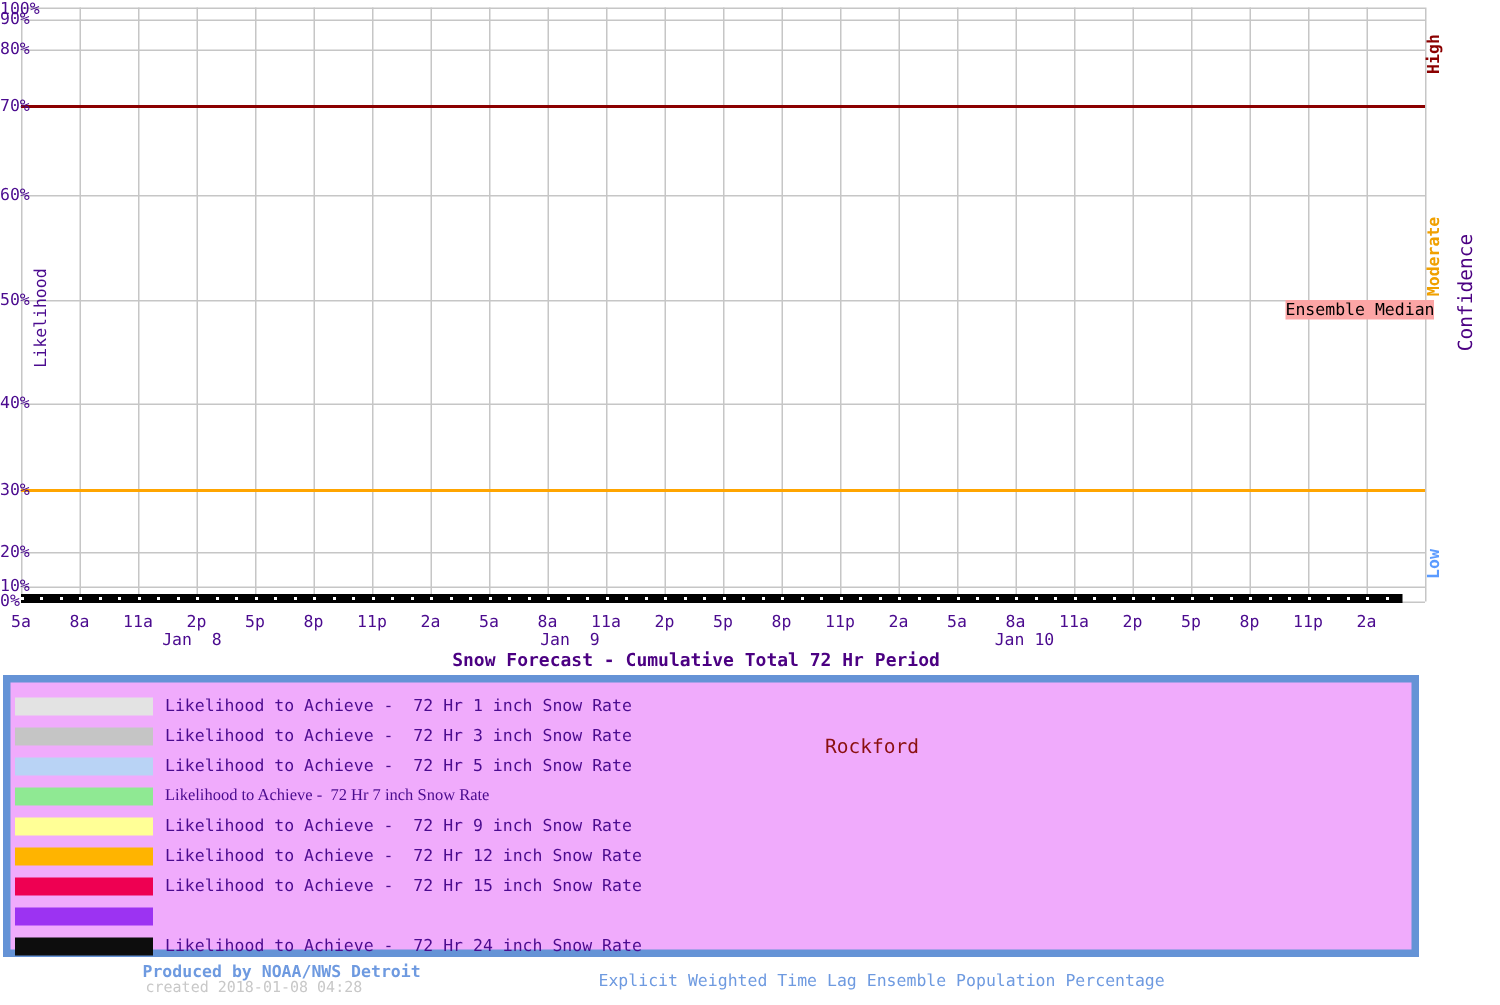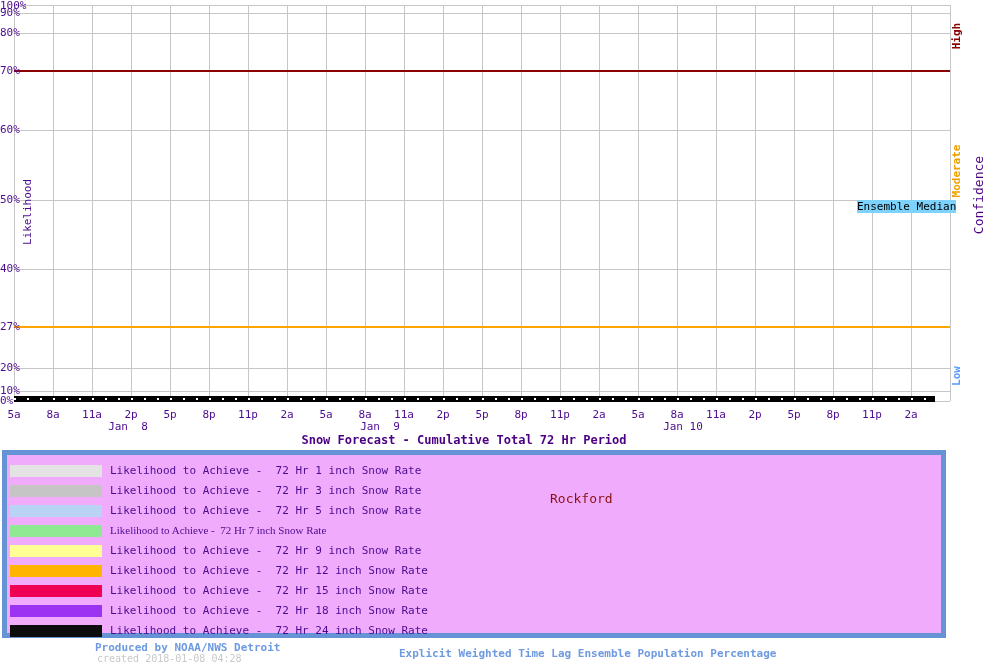--- a/index.html
+++ b/index.html
@@ -12,30 +12,30 @@
   .median{position:absolute;left:14px;top:396px;width:921px;height:6px;background:#000;}
   .median-ticks{position:absolute;left:0;top:2px;width:100%;height:2px;
         background:repeating-linear-gradient(90deg,#fff 0 2px,transparent 2px 13px);}
   .ytick{position:absolute;left:0;font-size:11px;color:#4b0b8f;background:rgba(255,255,255,0);line-height:11px;}
   .xtick{position:absolute;top:409px;font-size:11px;color:#4b0b8f;line-height:12px;transform:translateX(-50%);}
   .daylab{position:absolute;top:421px;font-size:11px;color:#4b0b8f;line-height:12px;transform:translateX(-50%);white-space:pre;}
   .vlabel{position:absolute;transform:translate(-50%,-50%) rotate(-90deg);white-space:nowrap;line-height:1;}
   .y-title{font-size:11px;color:#4b0b8f;}
   .conf-title{font-size:13px;color:#4b0082;}
   .conf-level{font-weight:bold;font-size:11px;}
-  .median-label{position:absolute;left:857px;top:200px;font-size:11px;color:#000;background:#7dd3fc;line-height:13px;white-space:pre;}
+  .median-label{position:absolute;left:857px;top:200px;font-size:11px;color:#000;background:#fca5a5;line-height:13px;white-space:pre;}
   .title{position:absolute;left:0;top:433px;width:928px;text-align:center;font-size:12px;font-weight:bold;color:#4b0082;}
   .legend{position:absolute;left:2px;top:450px;width:934px;height:178px;border:5px solid #6593d6;background:#f0abfc;}
   .legend-row{position:absolute;left:3px;height:20px;width:600px;}
   .legend-swatch{position:absolute;left:0;top:4px;width:92px;height:12px;}
   .legend-label{position:absolute;left:100px;top:3px;font-size:11px;color:#4b0b8f;white-space:pre;line-height:13px;}
   .location{position:absolute;left:543px;top:36px;font-size:13px;color:#8b1010;}
   .footer-produced{position:absolute;left:95px;top:642px;font-size:11px;font-weight:bold;color:#6e9ae0;line-height:11px;}
   .footer-created{position:absolute;left:97px;top:654px;font-size:10px;color:#c8c8c8;line-height:10px;}
-  .footer-method{position:absolute;left:399px;top:648px;font-size:11px;font-weight:bold;color:#6e9ae0;line-height:11px;}
+  .footer-method{position:absolute;left:399px;top:648px;font-size:11px;font-weight:normal;color:#6e9ae0;line-height:11px;}
 </style>
 </head>
 <body>
 
 <div class="page">
 
   <div class="plot">
     <div id="grid-v">
         <div class="vline" style="left: 14px;"></div>
         <div class="vline" style="left: 53px;"></div>
@@ -82,21 +82,21 @@
       <div class="median-ticks"></div>
     </div>
     <div id="y-ticks">
         <div class="ytick" style="top: 0px;">100%</div>
         <div class="ytick" style="top: 7px;">90%</div>
         <div class="ytick" style="top: 27px;">80%</div>
         <div class="ytick" style="top: 65px;">70%</div>
         <div class="ytick" style="top: 124px;">60%</div>
         <div class="ytick" style="top: 194px;">50%</div>
         <div class="ytick" style="top: 263px;">40%</div>
-        <div class="ytick" style="top: 321px;">27%</div>
+        <div class="ytick" style="top: 321px;">30%</div>
         <div class="ytick" style="top: 362px;">20%</div>
         <div class="ytick" style="top: 385px;">10%</div>
         <div class="ytick" style="top: 395px;">0%</div>
       </div>
     <div id="x-ticks">
         <div class="xtick" style="left: 14px;">5a</div>
         <div class="xtick" style="left: 53px;">8a</div>
         <div class="xtick" style="left: 92px;">11a</div>
         <div class="xtick" style="left: 131px;">2p</div>
         <div class="xtick" style="left: 170px;">5p</div>
@@ -162,21 +162,20 @@
         <div class="legend-row" style="top: 106px;">
           <div class="legend-swatch" style="background: rgb(255, 180, 0);"></div>
           <div class="legend-label">Likelihood to Achieve -  72 Hr 12 inch Snow Rate</div>
         </div>
         <div class="legend-row" style="top: 126px; text-align: center;">
           <div class="legend-swatch" style="background: rgb(238, 0, 82);"></div>
           <div class="legend-label">Likelihood to Achieve -  72 Hr 15 inch Snow Rate</div>
         </div>
         <div class="legend-row" style="top: 146px;">
           <div class="legend-swatch" style="background: rgb(156, 51, 242);"></div>
-          <div class="legend-label">Likelihood to Achieve -  72 Hr 18 inch Snow Rate</div>
         </div>
         <div class="legend-row" style="top: 166px;">
           <div class="legend-swatch" style="background: rgb(13, 13, 13);"></div>
           <div class="legend-label">Likelihood to Achieve -  72 Hr 24 inch Snow Rate</div>
         </div>
       </div>
     <div class="location">Rockford</div>
   </div>
 
   <div class="footer-produced">Produced by NOAA/NWS Detroit</div>

